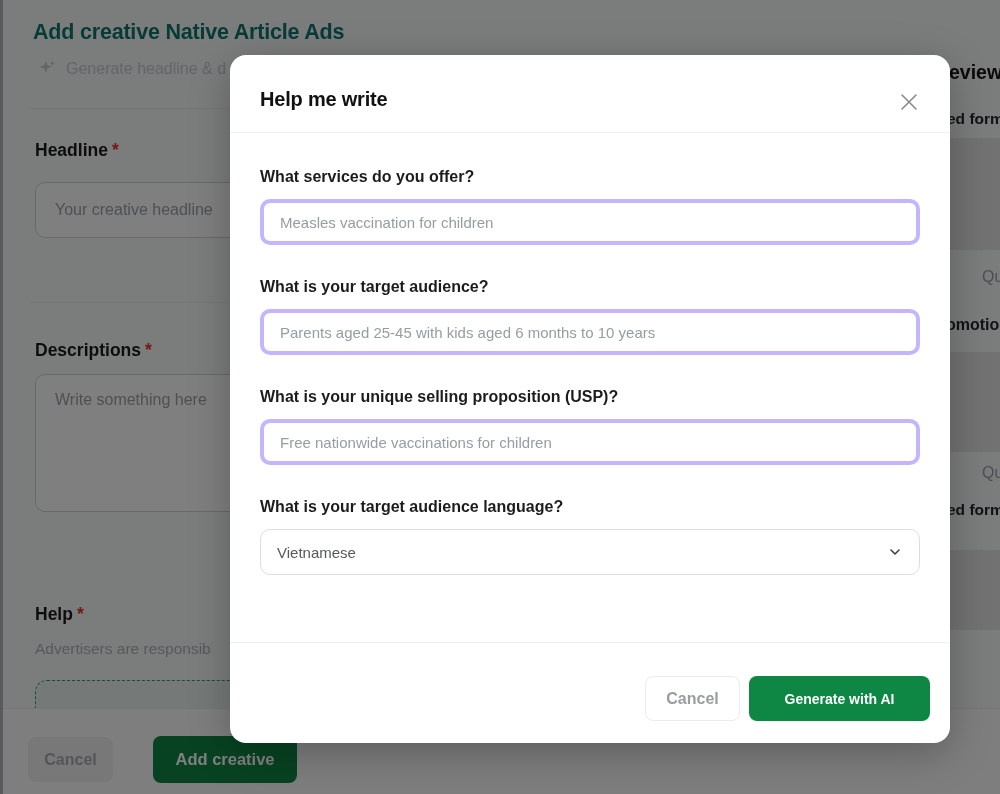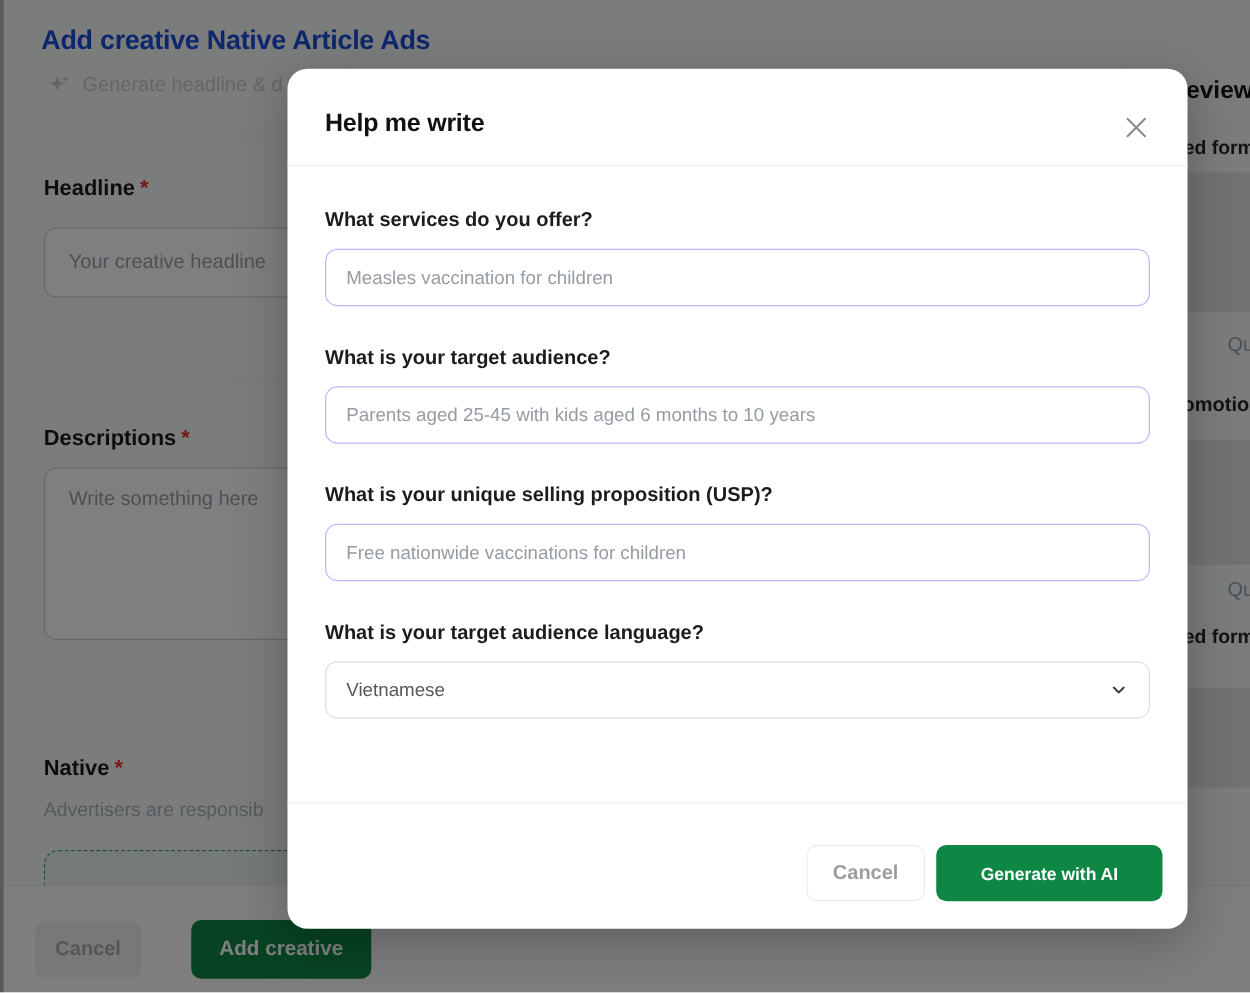--- a/index.html
+++ b/index.html
@@ -9,21 +9,21 @@
     background:#f6f7f8;
     position:relative;
   }
 
   
   .page { position:absolute; inset:0; background:#f7f8f8; }
   .page-left-edge { position:absolute; left:0; top:0; width:3px; height:100%; background:#b2b4b6; }
 
   .page-title {
     position:absolute; left:33px; top:20px;
-    font-size:21.5px; font-weight:700; color:#1d4ed8; letter-spacing:-0.2px;
+    font-size:21.5px; font-weight:700; color:#0f766e; letter-spacing:-0.2px;
   }
   .gen-ai-row {
     position:absolute; left:37px; top:58px;
     display:flex; align-items:center; gap:8px;
     font-size:16px; color:#c7cbce; font-weight:400;
   }
   .divider { position:absolute; left:30px; width:920px; height:1px; background:#ececec; }
   .div-1 { top:108px; }
   .div-2 { top:302px; }
 
@@ -103,21 +103,21 @@
   }
   .modal-close {
     position:absolute; right:27px; top:33px; width:28px; height:28px;
     background:none; border:none; cursor:pointer; padding:0;
     display:flex; align-items:center; justify-content:center;
   }
   .modal-body { padding:35px 30px 0; flex:1 1 auto; }
   .fgroup { margin-bottom:33px; }
   .flabel { display:block; font-size:16px; font-weight:700; color:#1c1c1c; margin-bottom:13px; }
   .finput {
-    width:100%; height:46px; border:1px solid #c4b5fd; border-radius:10px;
+    width:100%; height:46px; border:4px solid #c4b5fd; border-radius:10px;
     font-size:15px; color:#55585c; padding:0 16px; font-family:inherit; outline:none;
     background:#fff;
   }
   .finput::placeholder { color:#969ca3; opacity:1; }
   .fselect {
     width:100%; height:46px; border:1px solid #dcdfe2; border-radius:10px;
     display:flex; align-items:center; justify-content:space-between;
     padding:0 16px; cursor:pointer; background:#fff;
   }
   .fselect-value { font-size:15px; color:#55585c; }
@@ -161,21 +161,21 @@
   <input class="pg-input headline-input" type="text" placeholder="Your creative headline" style="">
 
   <div class="divider div-2"></div>
 
   <div class="field-label" style="top:340px;">
     <span>Descriptions</span><span class="req">*</span>
   </div>
   <textarea class="pg-textarea" placeholder="Write something here" style=""></textarea>
 
   <div class="field-label" style="top:604px;">
-    <span>Native</span><span class="req">*</span>
+    <span>Help</span><span class="req">*</span>
   </div>
   <div class="image-note">Advertisers are responsib</div>
   <div class="upload-box"></div>
 
   <div class="page-footer">
     <button class="pg-cancel-btn">Cancel</button>
     <button class="pg-add-btn">Add creative</button>
   </div>
 
   <div class="prev-heading">eview</div>

